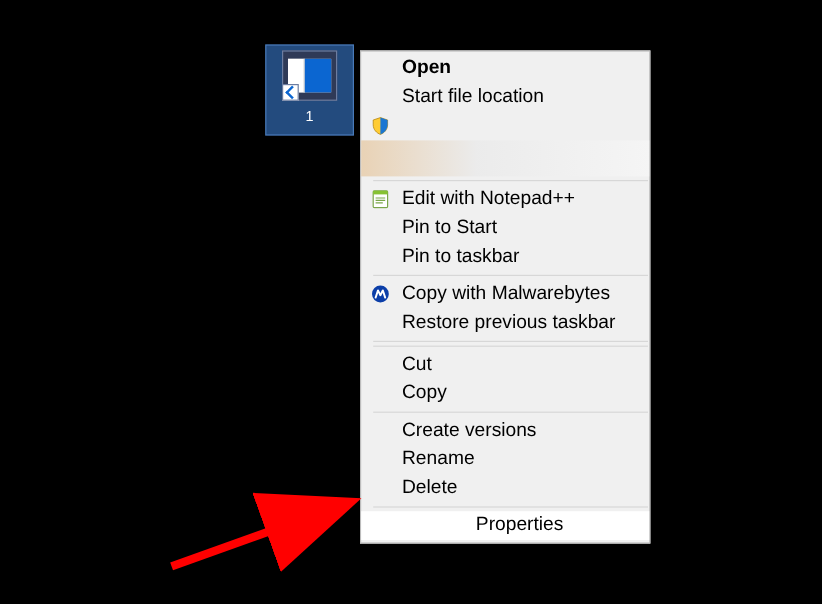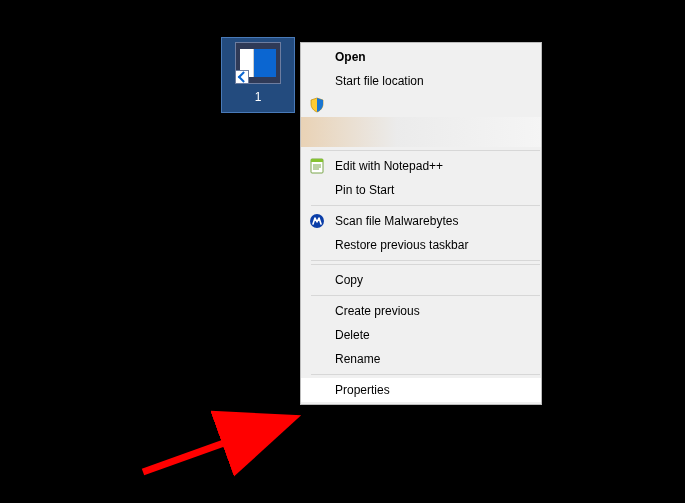--- a/index.html
+++ b/index.html
@@ -86,25 +86,25 @@
       padding: 2px 0;
     }
     .menu-item {
       height: 24px;
       display: flex;
       align-items: center;
       padding-left: 34px;
       padding-right: 10px;
       position: relative;
       color: #000;
-      font-size: 12px;
+      font-size: 16px;
       white-space: nowrap;
     }
     .menu-item.bold { font-weight: 600; }
-    .menu-item.hovered { background: #fff; }
+    .menu-item.hovered { background: #fff; justify-content: center; }
     .menu-item.obscured {
       color: transparent;
       background: linear-gradient(90deg, rgba(232,207,175,.9), rgba(235,235,235,.95) 40%, rgba(245,245,245,.98));
       height: 30px;
     }
     .menu-sep {
       height: 1px;
       background: #d7d7d7;
       margin: 3px 1px 3px 10px;
     }
@@ -172,45 +172,51 @@
           <rect x="2" y="1" width="12" height="3" fill="#86c232"></rect>
           <line x1="4" y1="7" x2="12" y2="7" stroke="#7aa64a"></line>
           <line x1="4" y1="9" x2="12" y2="9" stroke="#7aa64a"></line>
           <line x1="4" y1="11" x2="10" y2="11" stroke="#7aa64a"></line>
         </svg></span>
       <span>Edit with Notepad++</span>
     </div>
     <div class="menu-item">
       <span>Pin to Start</span>
     </div>
+    <div class="menu-item">
+      <span>Pin to taskbar</span>
+    </div>
     <div class="menu-sep"></div>
     <div class="menu-item">
       <span class="mi-icon"><svg viewBox="0 0 16 16">
           <circle cx="8" cy="8" r="7" fill="#0b3ea8"></circle>
           <path d="M4 11 L6 5 L8 9 L10 5 L12 11" stroke="#fff" stroke-width="1.6" fill="none" stroke-linecap="round" stroke-linejoin="round"></path>
         </svg></span>
-      <span>Scan file Malwarebytes</span>
+      <span>Copy with Malwarebytes</span>
     </div>
     <div class="menu-item">
       <span>Restore previous taskbar</span>
     </div>
     <div class="menu-sep"></div>
     <div class="menu-sep"></div>
     <div class="menu-item">
+      <span>Cut</span>
+    </div>
+    <div class="menu-item">
       <span>Copy</span>
     </div>
     <div class="menu-sep"></div>
     <div class="menu-item">
-      <span>Create previous</span>
+      <span>Create versions</span>
+    </div>
+    <div class="menu-item">
+      <span>Rename</span>
     </div>
     <div class="menu-item">
       <span>Delete</span>
-    </div>
-    <div class="menu-item">
-      <span>Rename</span>
     </div>
     <div class="menu-sep"></div>
     <div class="menu-item hovered">
       <span>Properties</span>
     </div>
   </div>
 
 <svg class="arrow-annotation" viewBox="0 0 170 80">
   <defs>
     <marker id="ah" markerWidth="14" markerHeight="14" refX="10" refY="5" orient="auto">

